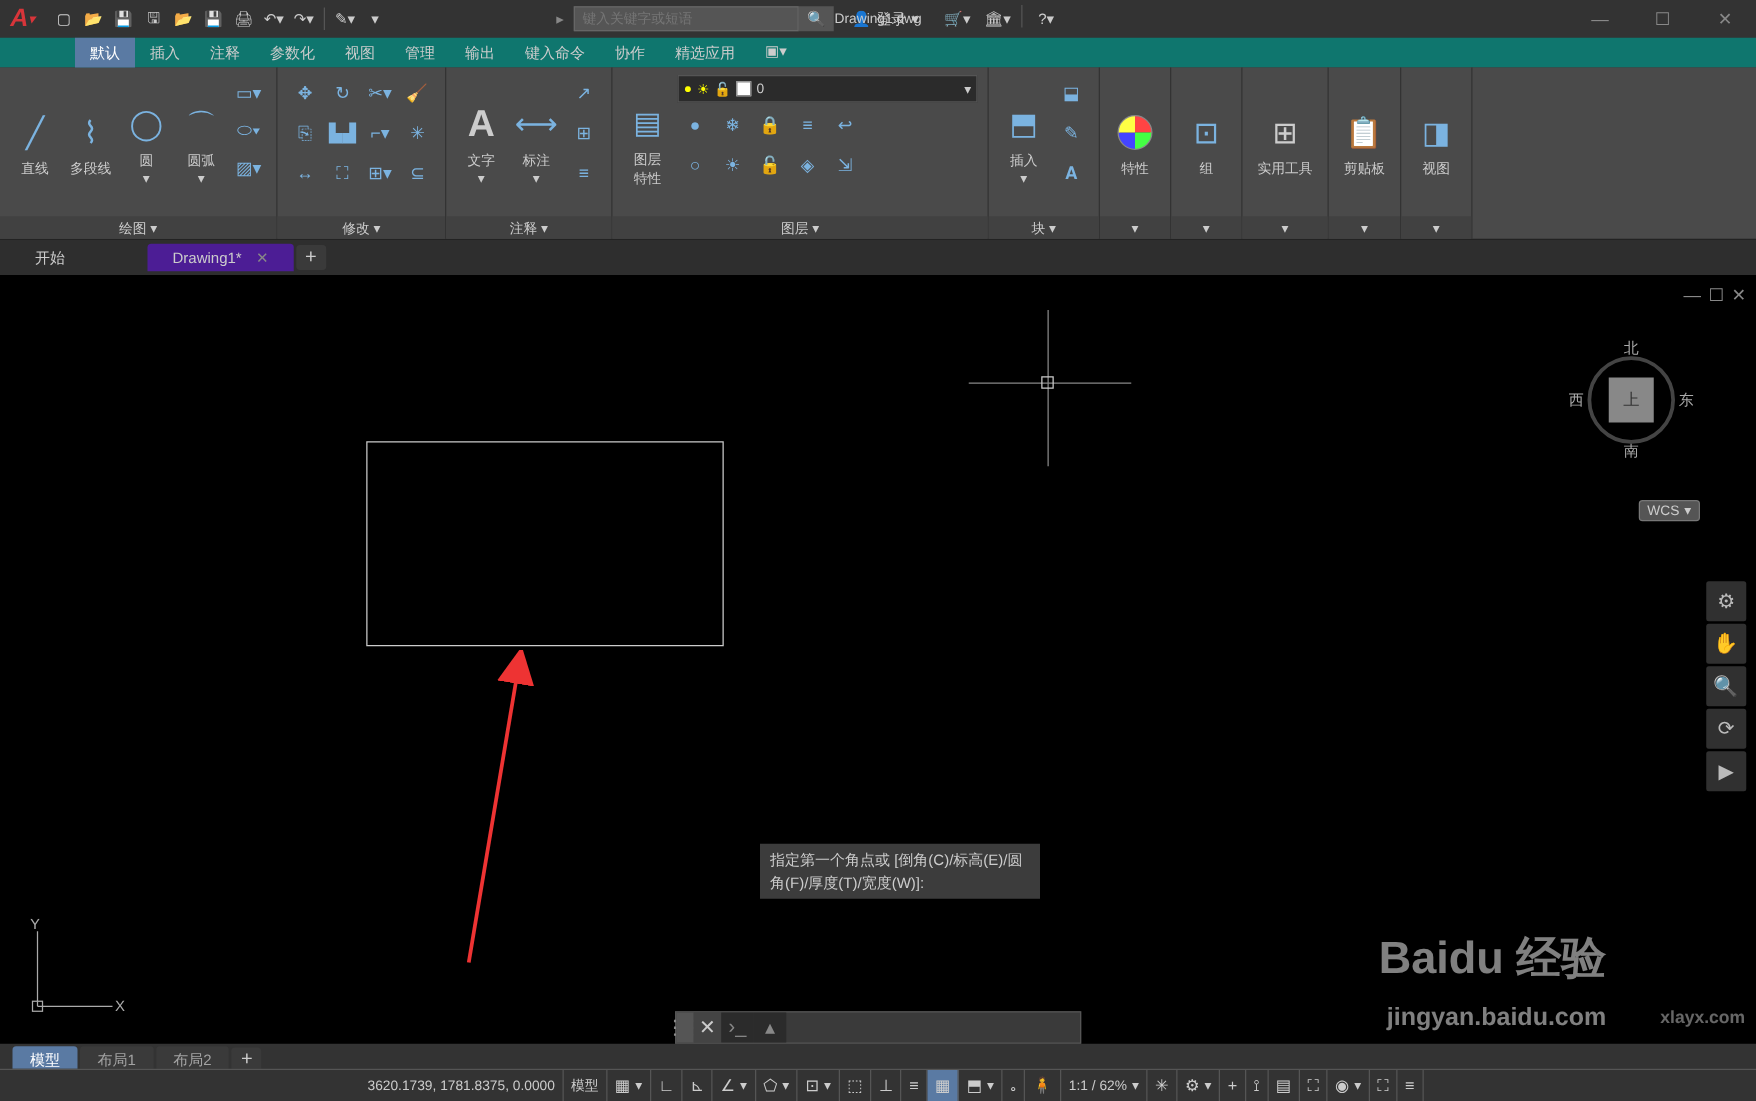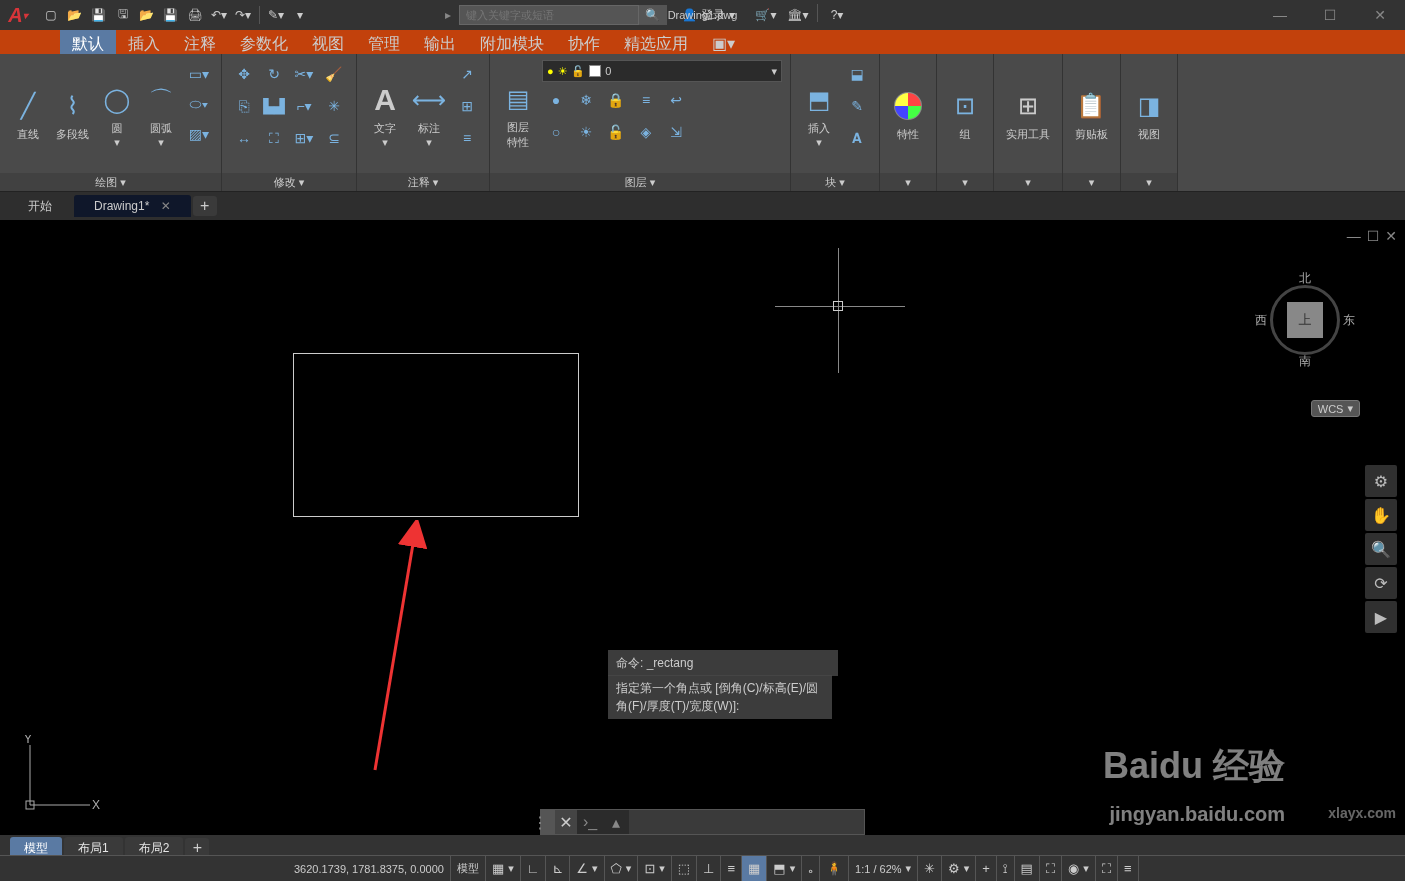--- a/index.html
+++ b/index.html
@@ -11,35 +11,35 @@
 .qat-sep { width:1px; height:18px; background:#555; margin:0 3px; }
 .title-center { position:absolute; left:50%; transform:translateX(-50%); color:#ccc; font-size:11px; }
 .search-box { margin-left:auto; display:flex; align-items:center; }
 .search-input { background:#555; border:1px solid #666; color:#888; font-size:11px; padding:2px 6px; width:180px; height:20px; }
 .search-btn { width:28px; height:20px; background:#555; color:#ccc; display:flex; align-items:center; justify-content:center; cursor:pointer; }
 .login { display:flex; align-items:center; gap:4px; color:#ccc; font-size:12px; margin:0 15px; cursor:pointer; }
 .info-btns { display:flex; }
 .info-btn { width:32px; height:22px; display:flex; align-items:center; justify-content:center; color:#ccc; cursor:pointer; }
 .win-controls { display:flex; margin-left:auto; margin-right:0; }
 .win-btn { width:50px; height:30px; display:flex; align-items:center; justify-content:center; color:#888; font-size:14px; cursor:pointer; }
-.menubar { height:24px; background:#c2410c; display:flex; color:#ccc; font-size:16px; padding-left:60px; }
+.menubar { height:24px; background:#0f766e; display:flex; color:#ccc; font-size:12px; padding-left:60px; }
 .tab { padding:4px 12px; cursor:pointer; }
 .tab.active { background:#5a7aa3; color:#fff; }
 .ribbon { height:138px; background:#4a4a4a; display:flex; border-bottom:1px solid #222; }
 .panel { display:flex; flex-direction:column; border-right:1px solid #333; }
 .panel-body { flex:1; display:flex; padding:6px 8px; gap:4px; }
 .panel-title { height:18px; text-align:center; font-size:11px; color:#ccc; display:flex; align-items:center; justify-content:center; gap:3px; background:#414141; }
 .ribbtn { display:flex; flex-direction:column; align-items:center; justify-content:center; color:#ccc; font-size:11px; cursor:pointer; padding:2px 4px; }
 .ribbtn-icon { width:32px; height:42px; display:flex; align-items:center; justify-content:center; color:#7bb3e0; font-size:24px; }
 .mini-row { display:flex; gap:2px; }
 .mini-btn { width:28px; height:28px; display:flex; align-items:center; justify-content:center; color:#7bb3e0; font-size:14px; cursor:pointer; }
 .layer-combo { background:#2b2b2b; border:1px solid #555; height:22px; width:240px; display:flex; align-items:center; padding:0 4px; font-size:11px; color:#ccc; gap:4px; }
 .doc-tabs { height:28px; background:#2e2e2e; display:flex; align-items:center; padding:0 8px; gap:2px; }
 .doc-tab { padding:4px 20px; color:#ccc; font-size:12px; cursor:pointer; border-radius:3px 3px 0 0; }
-.doc-tab.active { background:#0f172a; }
+.doc-tab.active { background:#4c1d95;margin-left:44px; }
 .doc-new { width:24px; height:20px; background:#3a3a3a; border-radius:3px; display:flex; align-items:center; justify-content:center; color:#ccc; cursor:pointer; }
 .canvas-area { position:absolute; top:220px; left:0; right:0; bottom:46px; background:#000; }
 .canvas-vc { position:absolute; top:8px; right:8px; display:flex; gap:6px; }
 .vc-btn { color:#888; font-size:14px; cursor:pointer; }
 .viewcube { position:absolute; top:50px; right:50px; width:100px; height:100px; color:#aaa; font-size:12px; }
 .viewcube .vc-ring { position:absolute; top:15px; left:15px; width:70px; height:70px; border:3px solid #444; border-radius:50%; }
 .viewcube .vc-face { position:absolute; top:32px; left:32px; width:36px; height:36px; background:#888; display:flex; align-items:center; justify-content:center; color:#333; font-size:13px; cursor:pointer; }
 .viewcube .vc-n { position:absolute; top:0; left:44px; }
 .viewcube .vc-s { position:absolute; bottom:0; left:44px; }
 .viewcube .vc-e { position:absolute; right:0; top:42px; }
@@ -53,21 +53,21 @@
 .crosshair-box { position:absolute; width:10px; height:10px; border:1px solid #ccc; }
 .ucs-icon { position:absolute; bottom:20px; left:20px; color:#aaa; font-size:13px; }
 .cmd-history { position:absolute; background:rgba(70,70,70,.85); color:#ccc; font-size:12px; padding:4px 8px; line-height:1.5; }
 .cmd-line { position:absolute; bottom:0; left:540px; right:540px; height:26px; display:flex; background:#3a3a3a; border:1px solid #555; }
 .cmd-grip { background:#555; width:14px; display:flex; align-items:center; justify-content:center; color:#888; cursor:move; }
 .cmd-x { width:22px; display:flex; align-items:center; justify-content:center; color:#ccc; cursor:pointer; background:#444; }
 .cmd-prompt { width:26px; background:#2b2b2b; display:flex; align-items:center; justify-content:center; color:#888; }
 .cmd-input { flex:1; background:#2b2b2b; border:none; color:#888; font-size:12px; padding:0 6px; font-style:italic; }
 .cmd-recent { width:26px; background:#2b2b2b; display:flex; align-items:center; justify-content:center; color:#888; cursor:pointer; }
 .layout-tabs { position:absolute; bottom:20px; left:0; height:26px; display:flex; align-items:center; padding:0 10px; gap:2px; }
-.layout-tab { padding:3px 14px; color:#e5e5e5; font-size:12px; background:#3a3a3a; cursor:pointer; border-radius:3px 3px 0 0; }
+.layout-tab { padding:3px 14px; color:#a3a3a3; font-size:12px; background:#3a3a3a; cursor:pointer; border-radius:3px 3px 0 0; }
 .layout-tab.active { background:#5a7aa3; color:#fff; }
 .statusbar { position:absolute; bottom:0; left:0; right:0; height:26px; background:#333; display:flex; align-items:flex-end; color:#ccc; font-size:11px; padding:0 8px; border-top:1px solid #555; }
 .status-seg { padding:0 6px; display:flex; align-items:center; gap:4px; height:100%; border-right:1px solid #555; cursor:pointer; }
 .status-seg.active { background:#5a7aa3; }
 .sb-icon { font-size:13px; }
 .watermark { position:absolute; color:rgba(255,255,255,.5); font-size:28px; font-weight:bold; }
 .arrow-svg { position:absolute; pointer-events:none; }
 svg { display:block; }
 </style>
 </head>
@@ -114,21 +114,21 @@
 </div>
 
 <div class="menubar">
   <div class="tab active">默认</div>
   <div class="tab">插入</div>
   <div class="tab">注释</div>
   <div class="tab">参数化</div>
   <div class="tab">视图</div>
   <div class="tab">管理</div>
   <div class="tab">输出</div>
-  <div class="tab">附加模块</div>
+  <div class="tab">键入命令</div>
   <div class="tab">协作</div>
   <div class="tab">精选应用</div>
   <div class="tab">▣▾</div>
 </div>
 
 <div class="ribbon">
 
   <div class="panel">
     <div class="panel-body">
       <div class="ribbtn">
@@ -371,23 +371,20 @@
   <div class="ucs-icon">
     <svg width="80" height="80" viewBox="0 0 80 80">
       <line x1="10" y1="70" x2="70" y2="70" stroke="#aaa" stroke-width="1"></line>
       <line x1="10" y1="70" x2="10" y2="10" stroke="#aaa" stroke-width="1"></line>
       <rect x="6" y="66" width="8" height="8" fill="none" stroke="#aaa"></rect>
       <text x="72" y="74" fill="#aaa" font-size="12">X</text>
       <text x="4" y="8" fill="#aaa" font-size="12">Y</text>
     </svg>
   </div>
 
-  <div class="cmd-history" style="left:608px;top:430px;width:230px">
-    <div>命令: _rectang</div>
-  </div>
   <div class="cmd-history" style="left:608px;top:455px;width:224px">
     <div>指定第一个角点或 [倒角(C)/标高(E)/圆角(F)/厚度(T)/宽度(W)]:</div>
   </div>
 
   <div class="cmd-line">
     <div class="cmd-grip">⋮⋮</div>
     <div class="cmd-x">✕</div>
     <div class="cmd-prompt">›_</div>
     <div class="cmd-recent">▴</div>
   </div>

